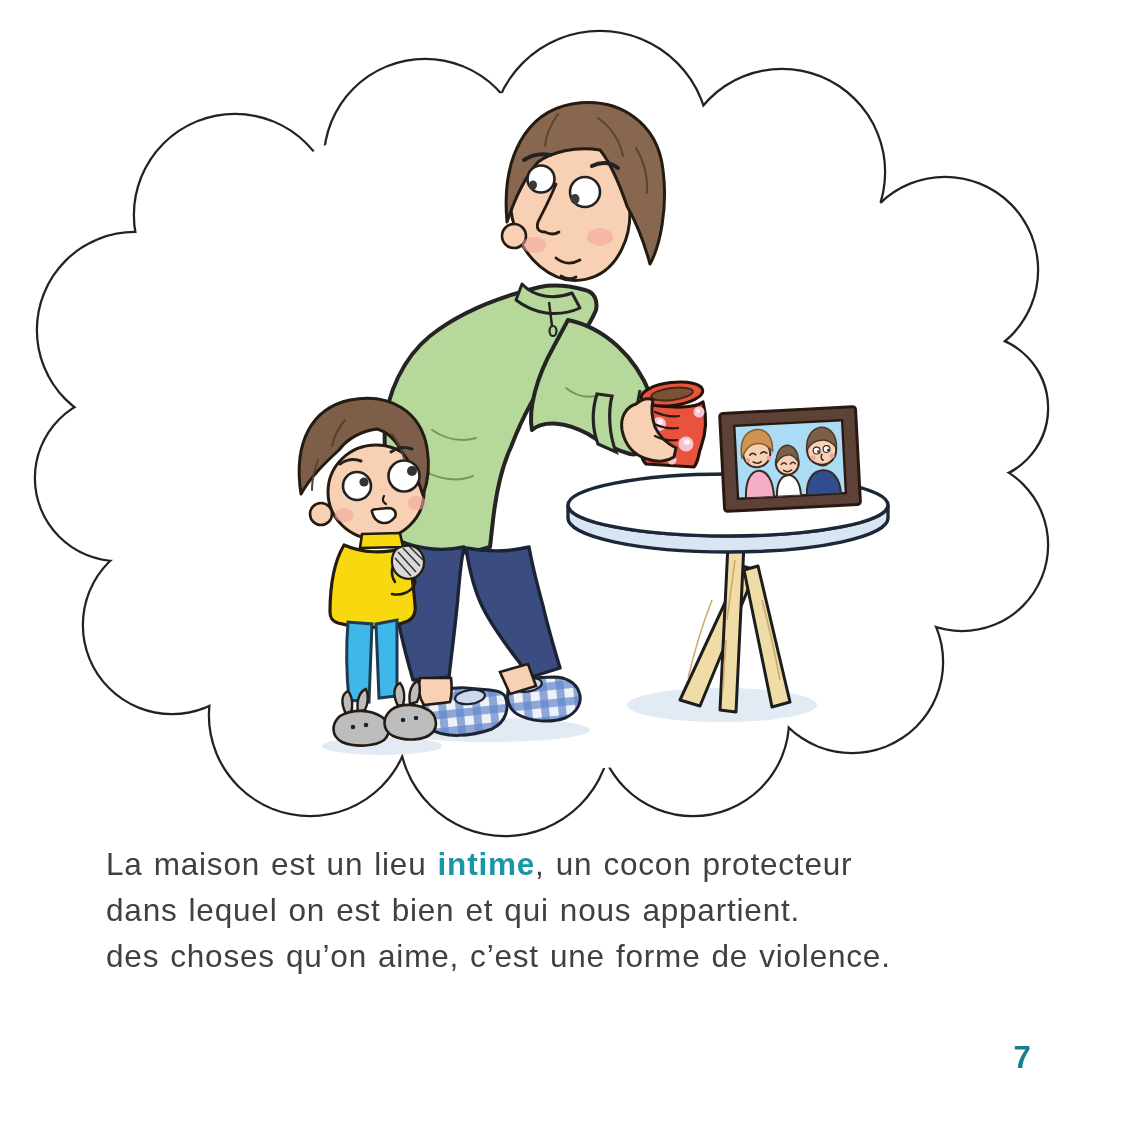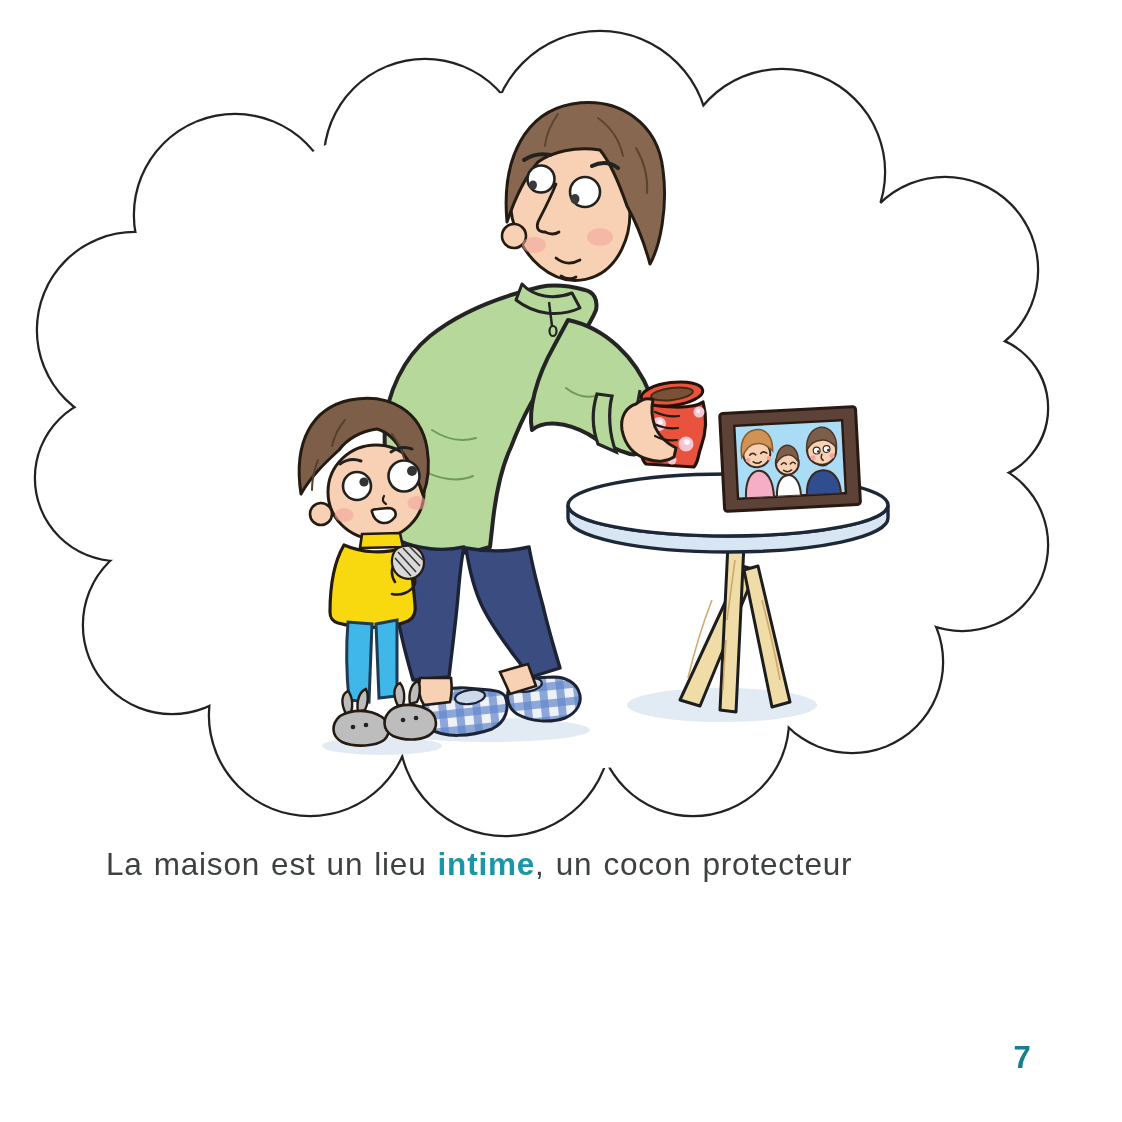--- a/index.html
+++ b/index.html
@@ -245,16 +245,18 @@
       <path d="M 398,706 C 392,694 394,686 400,683 C 405,689 405,699 403,705 Z M 410,704 C 408,692 412,683 418,681 C 421,687 420,696 417,702 Z" fill="#bdbdbd" stroke="#241b12" stroke-width="2.4"></path>
       <path d="M 391,710 C 382,718 382,730 393,736 C 407,742 425,740 432,733 C 438,727 437,717 430,711 C 418,703 400,703 391,710 Z" fill="#bdbdbd" stroke="#241b12" stroke-width="2.6"></path>
       <circle cx="403" cy="720" r="2.3" fill="#222"></circle>
           <circle cx="416" cy="718" r="2.3" fill="#222"></circle>
     </g>
   </g>
 </svg>
 
   <div class="text-block">
     <div class="line"><span>La maison est un lieu </span><span class="em">intime</span><span>, un cocon protecteur</span></div>
+    <div class="line"><span>dans lequel on est bien et qui nous appartient.</span></div>
+    <div class="line"><span>des choses qu’on aime, c’est une forme de violence.</span></div>
   </div>
 
   <div class="page-number">7</div>
 </div>
 
 </body></html>

